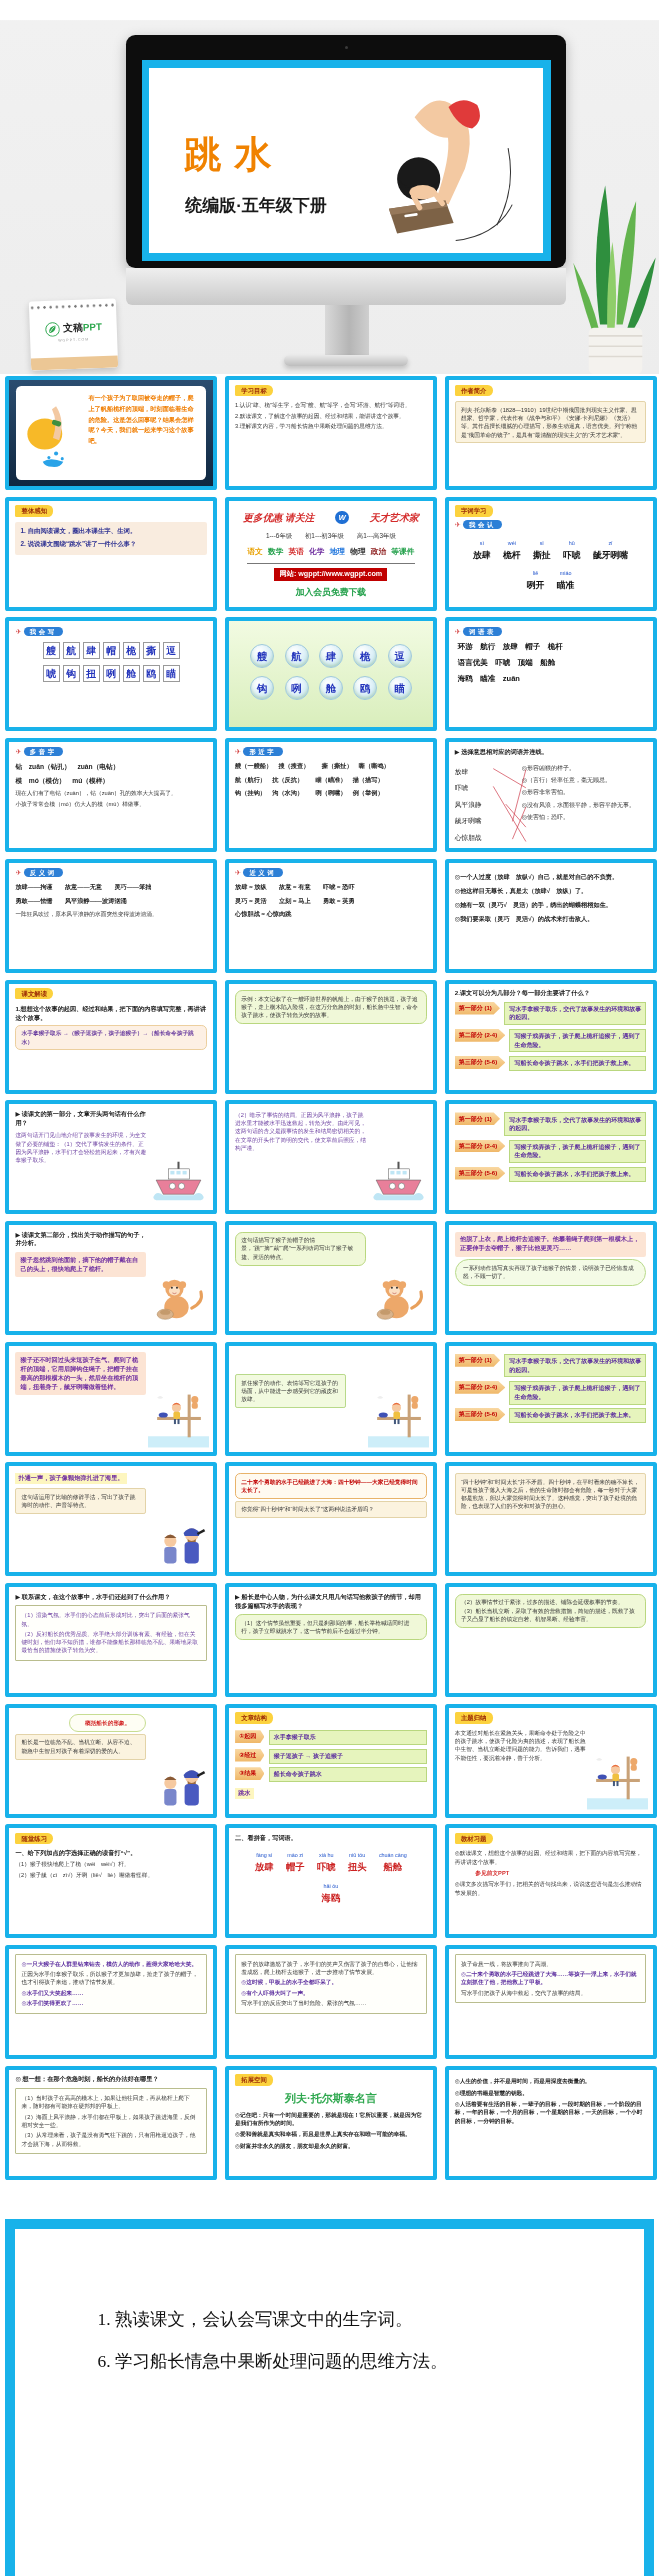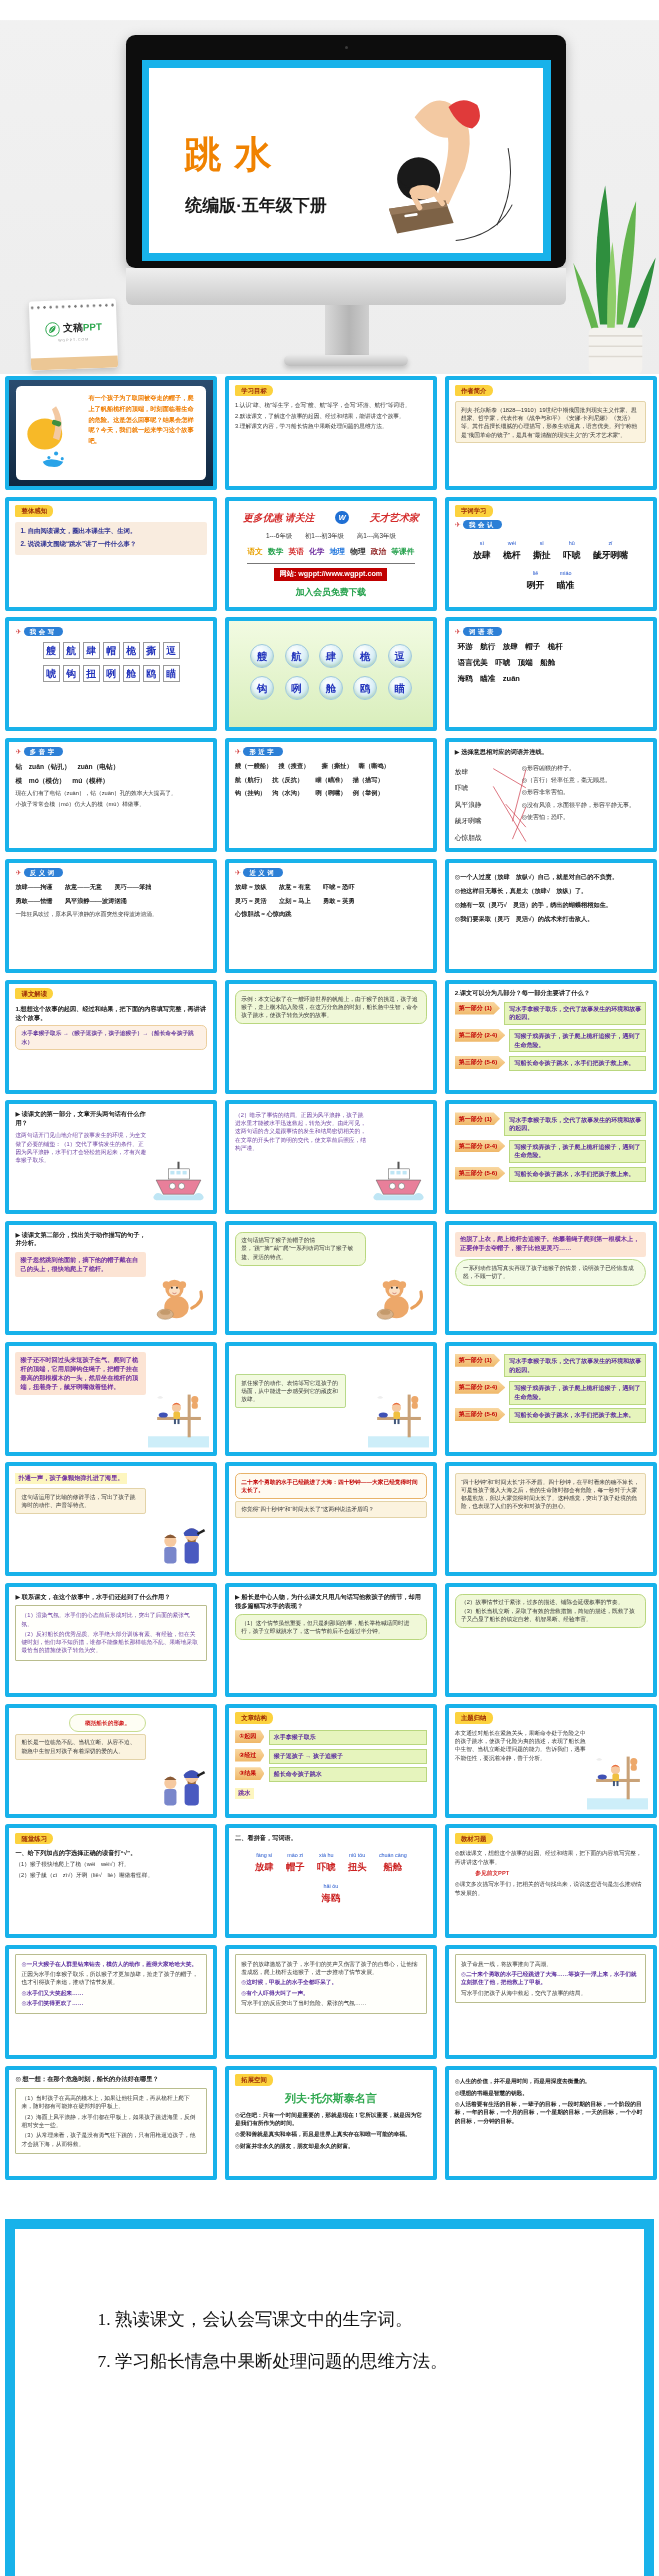--- a/index.html
+++ b/index.html
@@ -553,17 +553,17 @@
       <p class="bolddark">◎人生的价值，并不是用时间，而是用深度去衡量的。</p>
       <p class="bolddark">◎理想的书籍是智慧的钥匙。</p>
       <p class="bolddark">◎人活着要有生活的目标，一辈子的目标，一段时期的目标，一个阶段的目标，一年的目标，一个月的目标，一个星期的目标，一天的目标，一个小时的目标，一分钟的目标。</p>
     </div>
   </div>
 
 <div class="homework">
   <div class="hw-inner">
     <div class="hw-items">
         <p>1. 熟读课文，会认会写课文中的生字词。</p>
-        <p>7. 学习船长情急中果断处理问题的思维方法。</p>
+        <p>6. 学习船长情急中果断处理问题的思维方法。</p>
       </div>
   </div>
 </div>
 
 
 </body></html>

